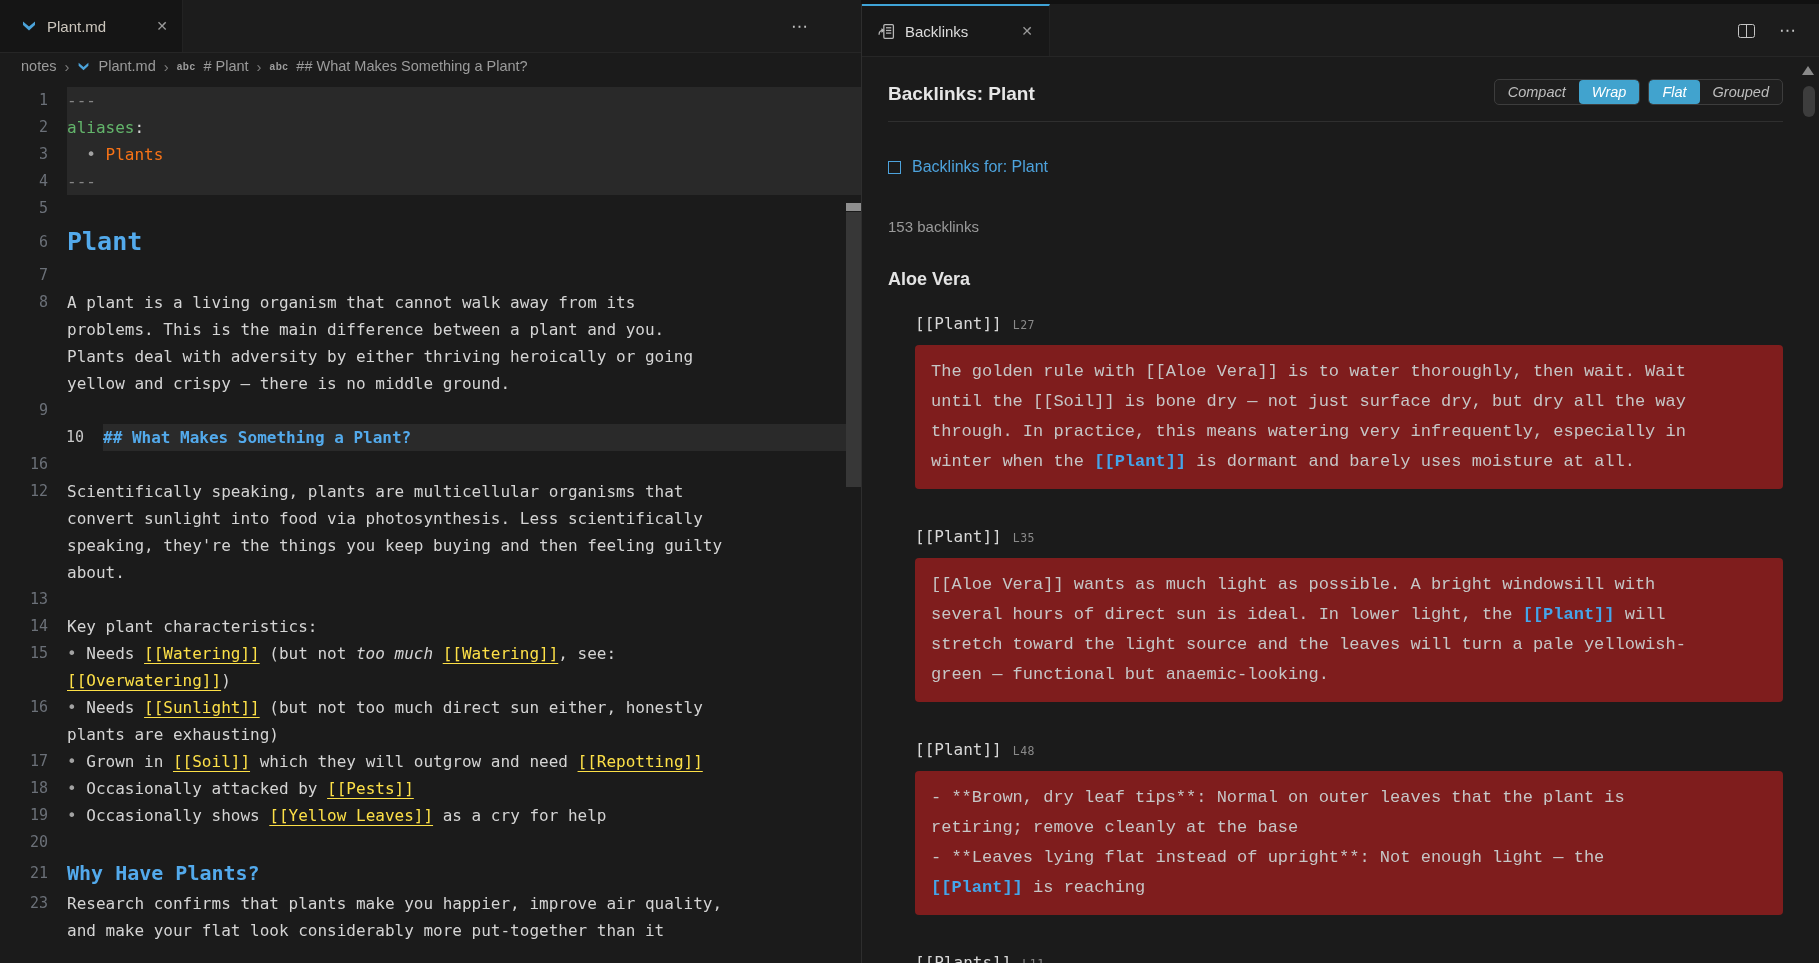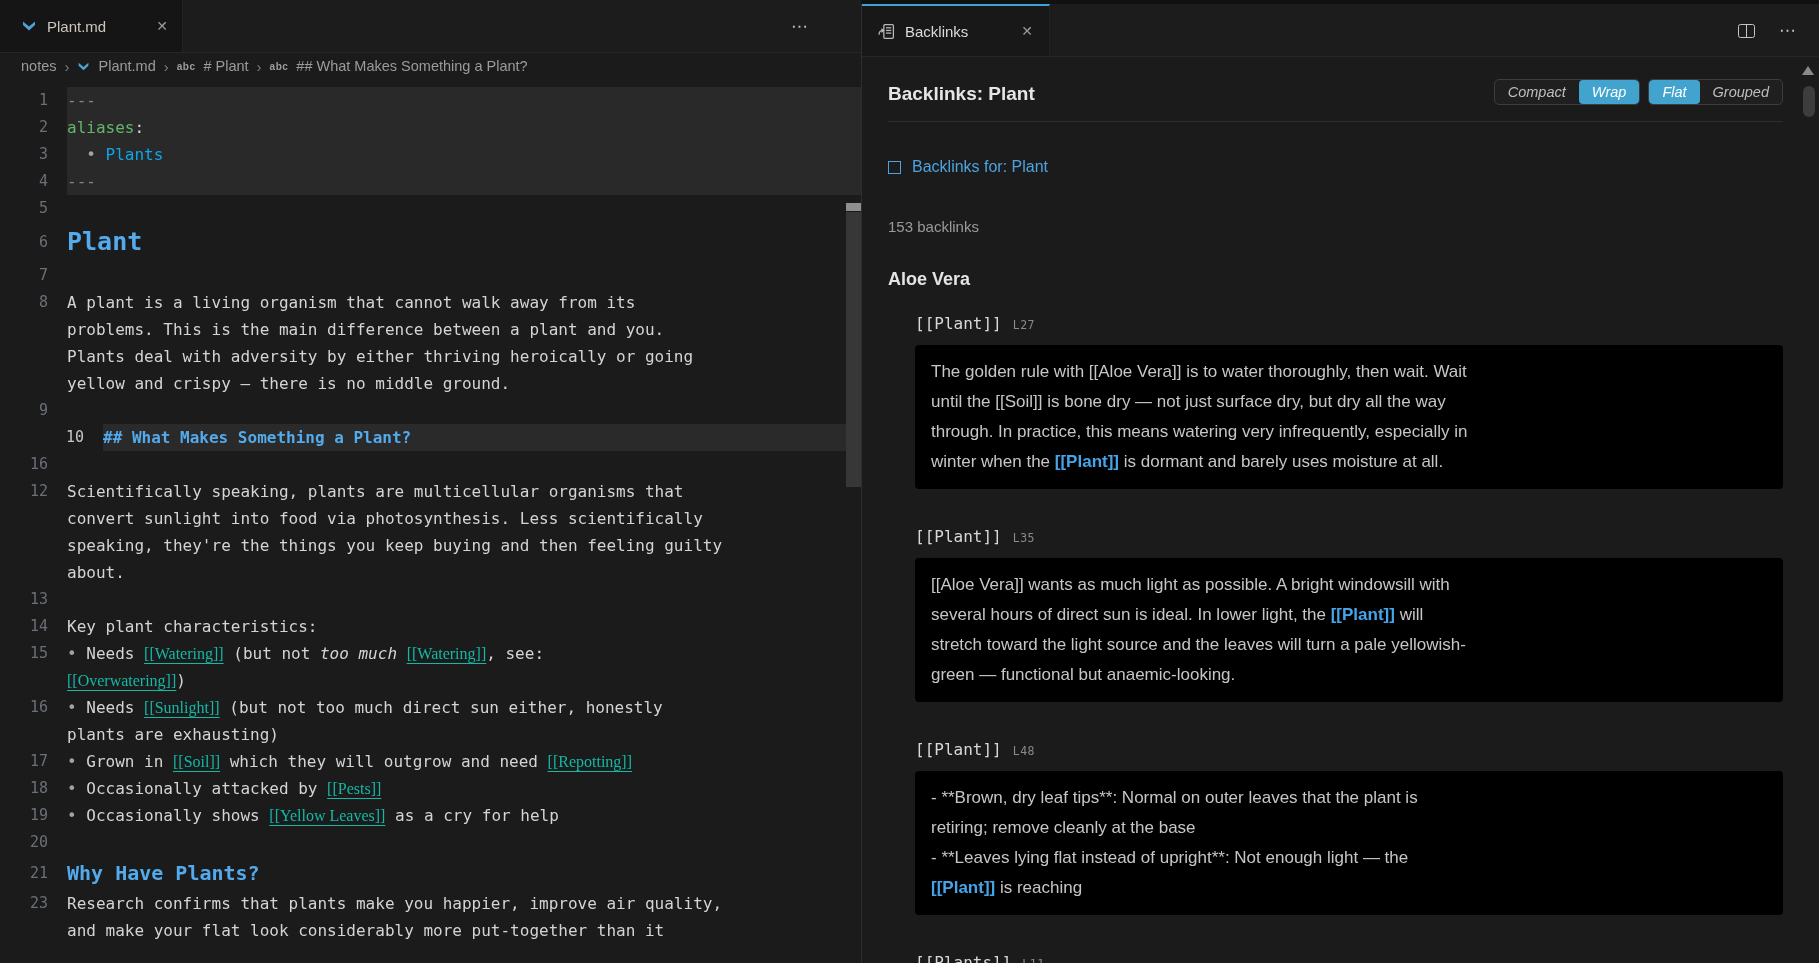--- a/index.html
+++ b/index.html
@@ -39,23 +39,23 @@
   .lc{flex:1;margin-left:19px;white-space:pre;}
   .row.fm .lc{background:#292929;}
   .row.hl .lc{background:#2a2a2a;}
   .row.hl .gutter{color:#c8c8c8;margin-left:36px;}
   .row.h1{height:40px;line-height:40px;}
   .row.h2{height:34px;line-height:34px;}
   .s-t{color:#d4d4d4;}
   .s-p{color:#858585;}
   .s-k{color:#63b56b;}
   .s-b{color:#a2a2a2;}
-  .s-v{color:#0ea5e9;}
+  .s-v{color:#f97316;}
   .s-i{color:#d4d4d4;font-style:italic;}
-  .s-l{color:#14b8a6;text-decoration:underline;text-underline-offset:4px;cursor:pointer;font-family:Liberation Serif, serif;}
+  .s-l{color:#fde047;text-decoration:underline;text-underline-offset:4px;cursor:pointer;}
   .s-h1{color:#53aaec;font-weight:bold;font-size:25px;}
   .s-h2{color:#53aaec;font-weight:bold;font-size:20px;}
   .s-h2s{color:#53aaec;font-weight:bold;}
 
   
   .escroll-mark{position:absolute;right:0;top:203px;width:15px;height:8px;background:#8f8f8f;}
   .escroll-thumb{position:absolute;right:0;top:212px;width:15px;height:275px;background:#373737;}
 
   
   .pad{padding:0 36px 0 26px;}
@@ -69,22 +69,22 @@
   .collapse-link{margin-top:36px;display:flex;align-items:center;gap:11px;color:#4da3dd;
                  font-size:16px;cursor:pointer;}
   .sq{width:11px;height:11px;border:1.5px solid #4da3dd;display:inline-block;}
   .bl-count{margin-top:42px;color:#9a9a9a;font-size:15px;}
   .bl-group{margin-top:34px;color:#e3e3e3;font-size:18px;font-weight:bold;}
   .entries{margin-left:27px;}
   .ehead{margin-top:24px;display:flex;align-items:baseline;gap:11px;}
   .entry + .entry .ehead{margin-top:38px;}
   .eref{font-family:"DejaVu Sans Mono",monospace;font-size:16px;color:#d8d8d8;cursor:pointer;}
   .eloc{font-family:"DejaVu Sans Mono",monospace;font-size:11.5px;color:#8a8a8a;letter-spacing:0.5px;text-align:right;}
-  .equote{margin-top:12px;background:#000000;border-radius:4px;padding:12px 16px;
-          font-family:Liberation Sans, sans-serif;font-size:17px;line-height:30px;color:#c6c6c6;}
+  .equote{margin-top:12px;background:#7f1d1d;border-radius:4px;padding:12px 16px;
+          font-family:Liberation Mono, monospace;font-size:17px;line-height:30px;color:#c6c6c6;}
   .qrow{white-space:pre-wrap;}
   .qm{color:#45a5ea;font-weight:bold;}
 
   
   .pscroll-arrow{position:absolute;top:62px;right:5px;width:0;height:0;
                  border-left:6px solid transparent;border-right:6px solid transparent;
                  border-bottom:9px solid #8a8a8a;cursor:pointer;}
   .pscroll-thumb{position:absolute;top:82px;right:4px;width:12px;height:31px;
                  background:#3d3d3d;border-radius:6px;cursor:pointer;}
 </style>

